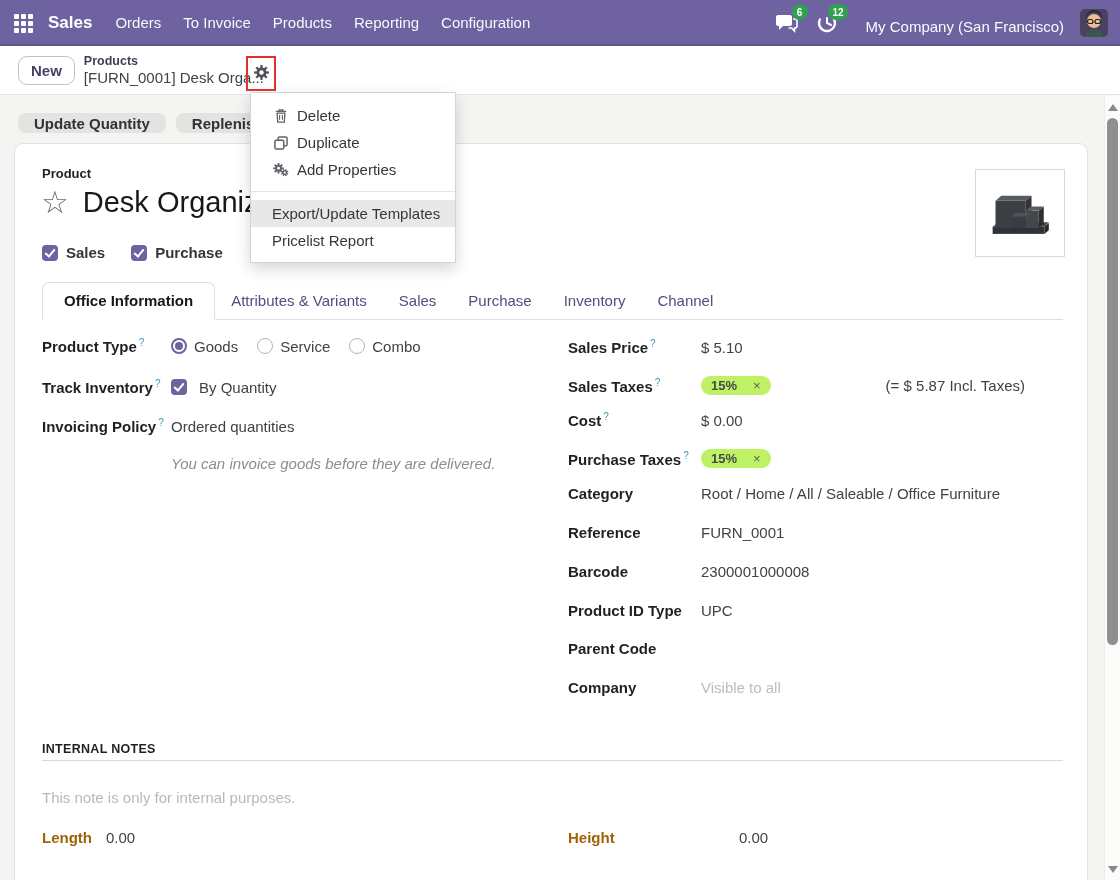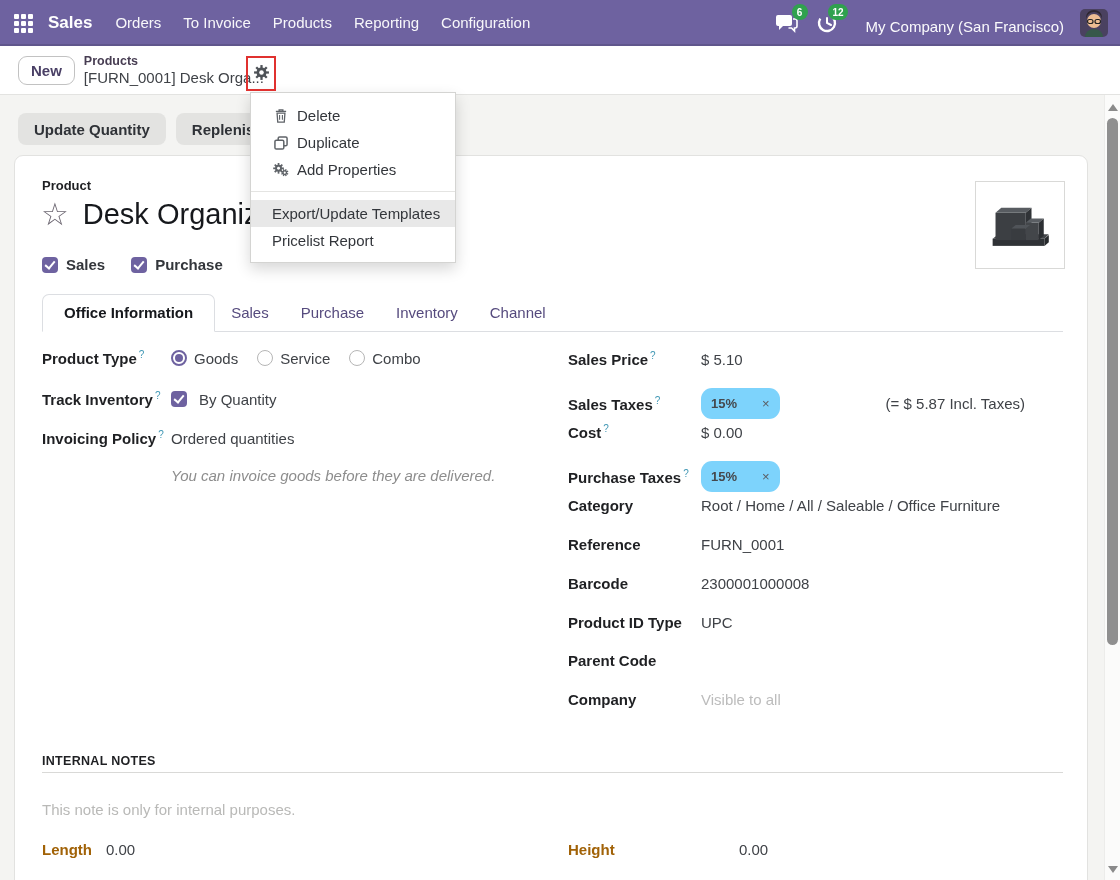--- a/index.html
+++ b/index.html
@@ -45,21 +45,21 @@
   .pager { position:absolute; right:16px; top:50px; height:40px; display:flex; align-items:center; gap:12px; }
   .pager-value { font-size:15px; color:#33363b; }
   .pager-btns { display:flex; gap:2px; }
   .pager-btn { width:33px; height:34px; background:#e6e6e4; display:flex; align-items:center; justify-content:center; cursor:pointer; }
   .pager-btn.prev { border-radius:6px 0 0 6px; }
   .pager-btn.next { border-radius:0 6px 6px 0; }
 
   
   .content { position:absolute; top:95px; left:0; right:0; bottom:0; background:#f4f4f2; }
   .statusbar { padding:18px 0 0 18px; display:flex; gap:10px; }
-  .btn-gray { height:32px; padding:0 16px; background:#e3e3e1; border:none; border-radius:8px;
+  .btn-gray { height:20px; padding:0 16px; background:#e3e3e1; border:none; border-radius:8px;
               font-family:"Liberation Sans",sans-serif; font-size:15px; font-weight:700; color:#2f3237; cursor:pointer; }
   .btn-ghost { width:90px; }
 
   .sheet { position:relative; margin:10px 0 0 14px; width:1074px; height:760px; background:#fff;
            border:1px solid #e2e2e0; border-radius:9px 9px 0 0; }
 
   .kind-label { position:absolute; left:27px; top:22px; font-size:13px; font-weight:700; color:#1f2023; }
   .title-row { position:absolute; left:26px; top:42px; display:flex; align-items:center; gap:14px; }
   .fav-star { font-size:31px; color:#6d6772; cursor:pointer; line-height:1; font-family:"DejaVu Sans",sans-serif; }
   .product-title { font-size:29px; color:#16181c; font-weight:500; white-space:nowrap; cursor:text; }
@@ -89,22 +89,22 @@
   .col-left .flabel { flex-basis:129px; }
   .fvalue { color:#3f4247; font-size:15px; cursor:text; }
   .sup-q { color:#4198b5; font-size:10px; vertical-align:super; margin-left:2px; font-weight:400; }
 
   .radio-group { display:flex; gap:19px; align-items:center; }
   .radio-opt { display:flex; gap:7px; align-items:center; cursor:pointer; color:#3f4247; }
   .radio { width:16px; height:16px; border-radius:50%; border:1px solid #b6b6b6; background:#fff; position:relative; }
   .radio.sel { border:2px solid #6e62a0; }
   .radio.sel::after { content:""; position:absolute; left:2px; top:2px; width:8px; height:8px; border-radius:50%; background:#6e62a0; }
 
-  .tag-pill { display:inline-flex; align-items:center; gap:25px; background:#7dd3fc; border-radius:11px;
-              padding:8px 10px; font-size:13px; font-weight:700; color:#45484d; cursor:pointer; }
+  .tag-pill { display:inline-flex; align-items:center; gap:16px; background:#bef264; border-radius:11px;
+              padding:2px 10px; font-size:13px; font-weight:700; color:#45484d; cursor:pointer; }
   .tag-x { color:#5a5d62; font-weight:400; cursor:pointer; }
   .tax-note { margin-left:auto; padding-right:40px; color:#3f4247; }
   .placeholder { color:#bcbcbc; }
   .italic-note { font-style:italic; color:#8d8d8d; }
 
   .notes-head { position:absolute; left:27px; top:598px; font-size:12.5px; font-weight:700; letter-spacing:.3px; color:#1f2023; }
   .notes-hr { position:absolute; left:27px; right:24px; top:616px; border-top:1px solid #d9d9d7; }
   .notes-placeholder { position:absolute; left:27px; top:645px; color:#b9b9b7; cursor:text; }
 
   .dim-row { position:absolute; top:685px; left:0; right:0; }
@@ -309,20 +309,21 @@
           <rect x="58" y="40" width="18" height="24" fill="#43464a"></rect>
           <path d="M58 40 l7 -6 h18 l-7 6 z" fill="#5a5e63"></path>
           <path d="M76 40 l7 -6 v24 l-7 6 z" fill="#2c2f33"></path>
           <rect x="38" y="48" width="20" height="16" fill="#393c40"></rect>
           <path d="M38 48 l6 -5 h20 l-6 5 z" fill="#505459"></path>
         </svg>
       </div>
 
       <div class="tabs">
         <div class="tab active">Office Information</div>
+        <div class="tab">Attributes &amp; Variants</div>
         <div class="tab">Sales</div>
         <div class="tab">Purchase</div>
         <div class="tab">Inventory</div>
         <div class="tab">Channel</div>
       </div>
 
       <div class="col col-left">
         <div class="frow" style="top:8px;">
           <span class="flabel"><span>Product Type</span><span class="sup-q">?</span></span>
           <div class="radio-group">

